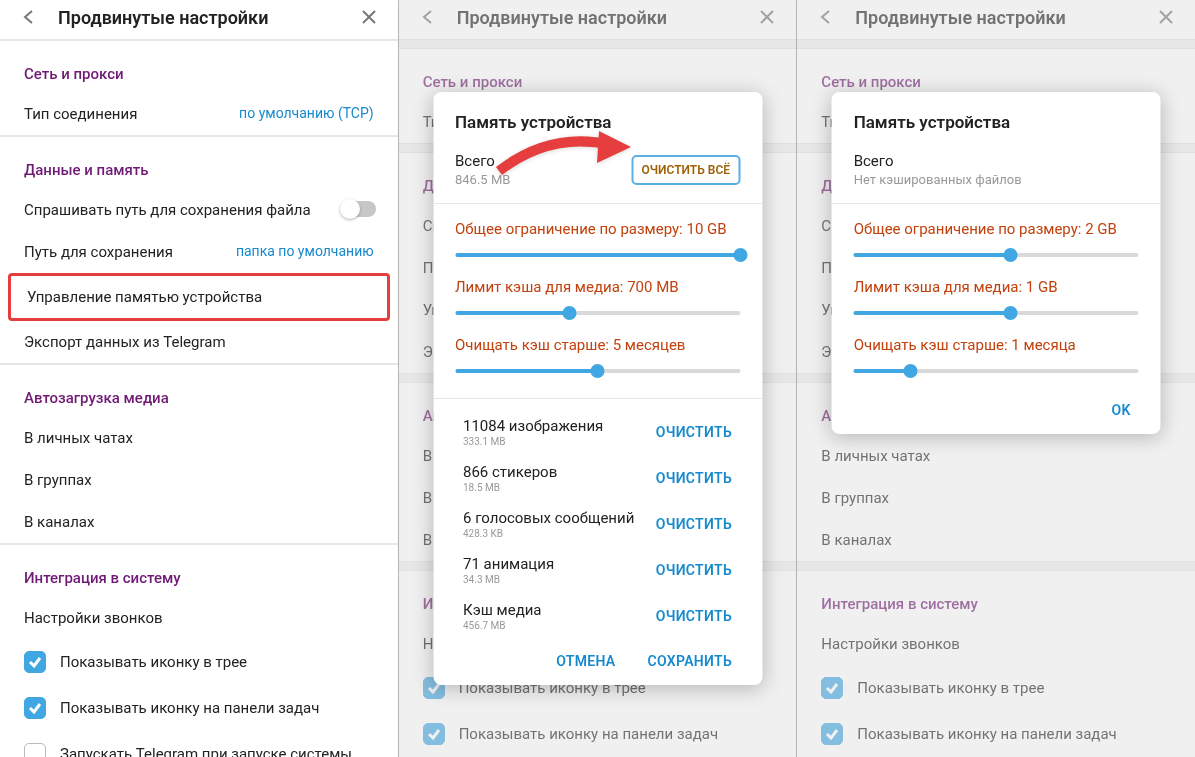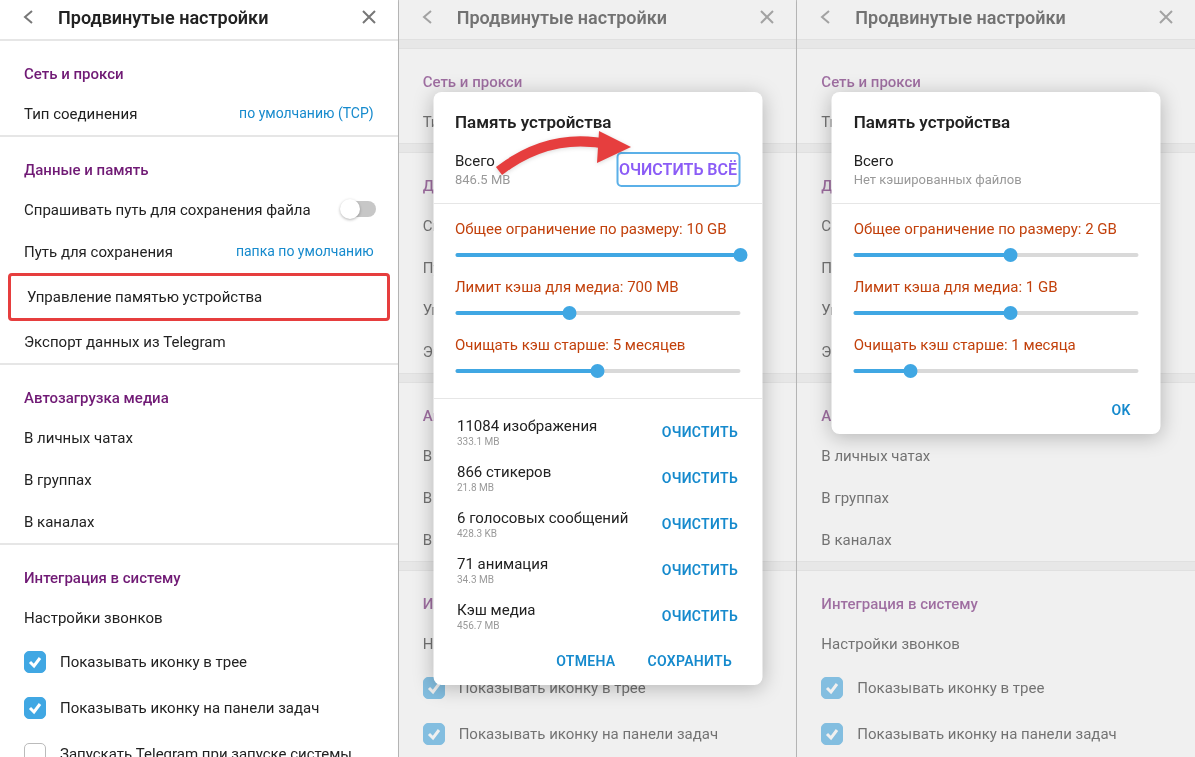--- a/index.html
+++ b/index.html
@@ -24,29 +24,29 @@
   .chk{width:22px;height:22px;border:1px solid #bbb;border-radius:5px;display:flex;align-items:center;justify-content:center}
   .chk.on{background:#40a7e3;border-color:#40a7e3}
   .chk.on svg{stroke:#fff;stroke-width:3;fill:none}
   .dim{position:absolute;inset:0;background:rgba(0,0,0,.06);pointer-events:none}
   .dialog{position:absolute;left:50%;transform:translateX(-50%);top:92px;width:329px;background:#fff;border-radius:8px;box-shadow:0 3px 20px rgba(0,0,0,.25);padding:20px 0 10px;z-index:5}
   .dialog h3{font-size:17px;font-weight:600;color:#222;padding:0 22px 14px}
   .dlg-row{display:flex;justify-content:space-between;align-items:flex-start;padding:6px 22px}
   .dlg-label{font-size:15px;color:#222}
   .dlg-sub{font-size:13px;color:#999;margin-top:2px}
   .btn-link{color:#168acd;font-size:14px;font-weight:600;cursor:pointer;letter-spacing:.3px}
-  .btn-clear-all{border:2px solid #5bb0e8;border-radius:5px;padding:6px 1px;font-size:16px;font-weight:600;color:#8b5cf6;cursor:pointer}
+  .btn-clear-all{border:2px solid #5bb0e8;border-radius:5px;padding:6px 8px;font-size:12px;font-weight:600;color:#a16207;cursor:pointer}
   .sep{height:1px;background:#e6e6e6;margin:10px 0}
   .slider-block{padding:6px 22px 10px}
   .slider-label{font-size:15px;color:#c2410c;margin-bottom:10px}
   .slider{position:relative;height:14px}
   .track{position:absolute;top:5px;left:0;right:0;height:4px;background:#d9d9d9;border-radius:2px}
   .fill{position:absolute;top:5px;left:0;height:4px;background:#40a7e3;border-radius:2px}
   .thumb{position:absolute;top:0;width:14px;height:14px;background:#40a7e3;border-radius:50%;transform:translateX(-50%)}
-  .cache-item{display:flex;justify-content:space-between;align-items:center;padding:8px 24px}
+  .cache-item{display:flex;justify-content:space-between;align-items:center;padding:8px 30px}
   .cache-left .t{font-size:15px;color:#222}
   .cache-left .s{font-size:10px;color:#999;margin-top:1px}
   .dlg-actions{display:flex;justify-content:flex-end;gap:32px;padding:14px 30px 6px}
   .arrow{position:absolute;z-index:6;pointer-events:none}
   .arrow svg{filter:drop-shadow(0 1px 2px rgba(0,0,0,.15))}
 </style>
 </head>
 <body>
 
 <div class="cols">
@@ -250,21 +250,21 @@
             <div class="cache-item">
               <div class="cache-left">
                 <div class="t">11084 изображения</div>
                 <div class="s">333.1 MB</div>
               </div>
               <span class="btn-link">ОЧИСТИТЬ</span>
             </div>
             <div class="cache-item">
               <div class="cache-left">
                 <div class="t">866 стикеров</div>
-                <div class="s">21.8 MB</div>
+                <div class="s">18.5 MB</div>
               </div>
               <span class="btn-link">ОЧИСТИТЬ</span>
             </div>
             <div class="cache-item">
               <div class="cache-left">
                 <div class="t">6 голосовых сообщений</div>
                 <div class="s">428.3 KB</div>
               </div>
               <span class="btn-link">ОЧИСТИТЬ</span>
             </div>

